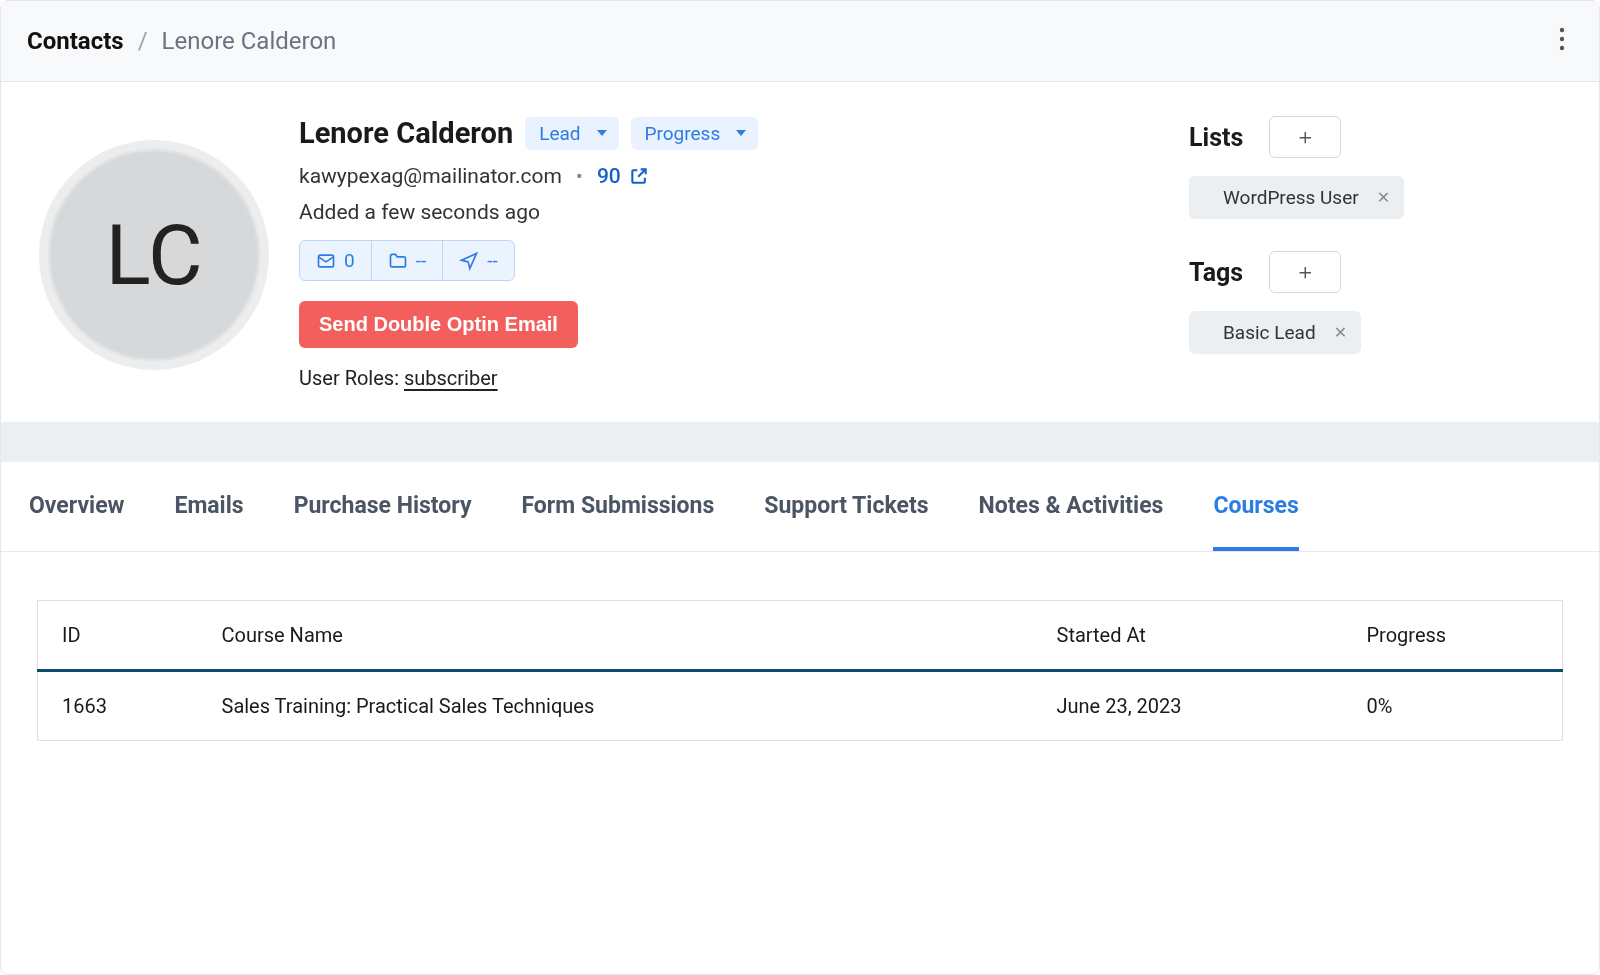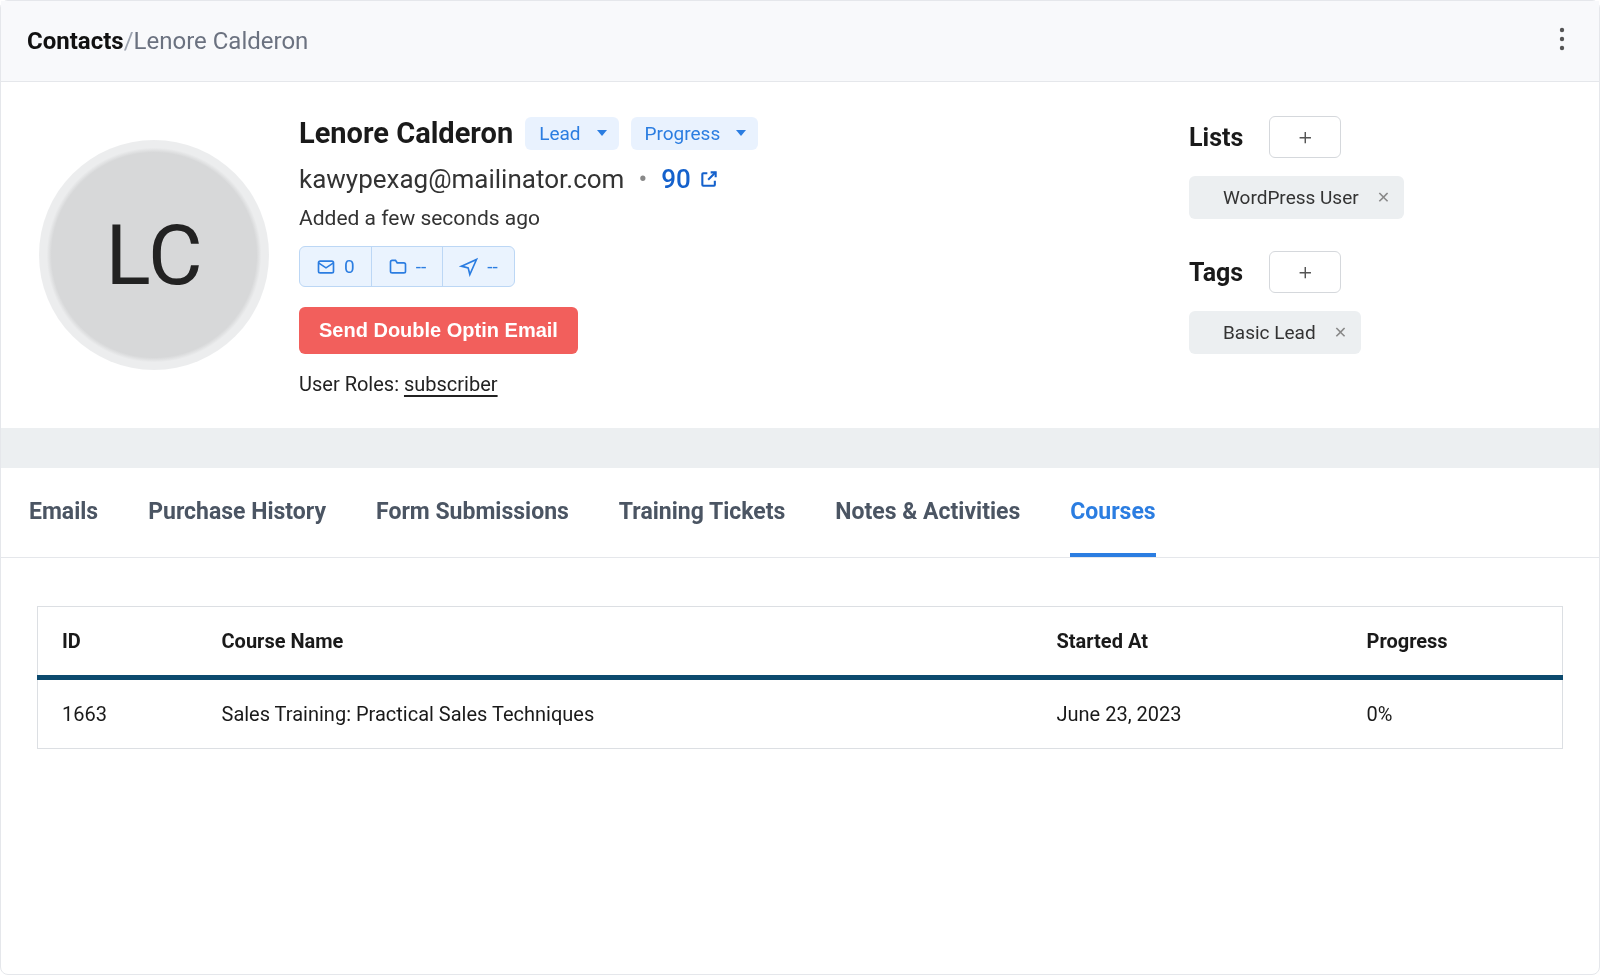--- a/index.html
+++ b/index.html
@@ -24,20 +24,21 @@
     display: flex;
     align-items: center;
     justify-content: space-between;
     padding: 22px 26px;
     background: #f8f9fb;
     border-bottom: 1px solid #e5e7eb;
   }
   .breadcrumb {
     display: flex;
     align-items: center;
+    gap: 14px;
     font-size: 24px;
   }
   .breadcrumb .root {
     font-weight: 700;
     color: #111;
   }
   .breadcrumb .sep { color: #9ca3af; }
   .breadcrumb .leaf { color: #6b7280; font-weight: 400; }
   .kebab { padding: 4px 8px; cursor: pointer; color:#555; }
   .kebab svg { width: 6px; height: 24px; }
@@ -86,21 +87,21 @@
     font-size: 19px;
     cursor: pointer;
   }
   .badge .caret {
     width: 0; height: 0;
     border-left: 5px solid transparent;
     border-right: 5px solid transparent;
     border-top: 6px solid #2b7de1;
   }
   .email-row {
-    font-size: 26px;
+    font-size: 21px;
     color: #333;
     display: flex;
     align-items: center;
     gap: 14px;
     margin-bottom: 12px;
   }
   .email-row .dot { color: #888; }
   .email-row .id-link { color: #1461cc; font-weight: 500; display:flex; align-items:center; gap:8px; cursor:pointer;}
   .ext-icon { width:20px; height:20px; }
   .added-row { font-size: 21px; color:#333; margin-bottom: 16px; }
@@ -211,22 +212,22 @@
     width: 100%;
     border-collapse: collapse;
     border: 1px solid #dcdfe3;
     font-size: 20px;
   }
   table.courses th, table.courses td {
     text-align: left;
     padding: 22px 24px;
   }
   table.courses thead th {
-    font-weight: 700;
-    border-bottom: 5px solid #0c4a6e;
+    font-weight: 400;
+    border-bottom: 3px solid #0c4a6e;
   }
   table.courses th:nth-child(1), table.courses td:nth-child(1) { width: 160px; }
   table.courses th:nth-child(3), table.courses td:nth-child(3) { width: 310px; }
   table.courses th:nth-child(4), table.courses td:nth-child(4) { width: 220px; }
 </style>
 </head>
 <body>
 
 <div class="page">
 
@@ -330,24 +331,25 @@
           <span>Basic Lead</span>
           <span class="x">✕</span>
         </span>
       </div>
     </div>
   </div>
 
   <div class="spacer"></div>
 
   <div class="tabs">
+    <div class="tab">Overview</div>
     <div class="tab">Emails</div>
     <div class="tab">Purchase History</div>
     <div class="tab">Form Submissions</div>
-    <div class="tab">Training Tickets</div>
+    <div class="tab">Support Tickets</div>
     <div class="tab">Notes &amp; Activities</div>
     <div class="tab active">Courses</div>
   </div>
 
   <div class="content">
     <table class="courses">
       <thead>
         <tr>
           <th>ID</th>
           <th>Course Name</th>

